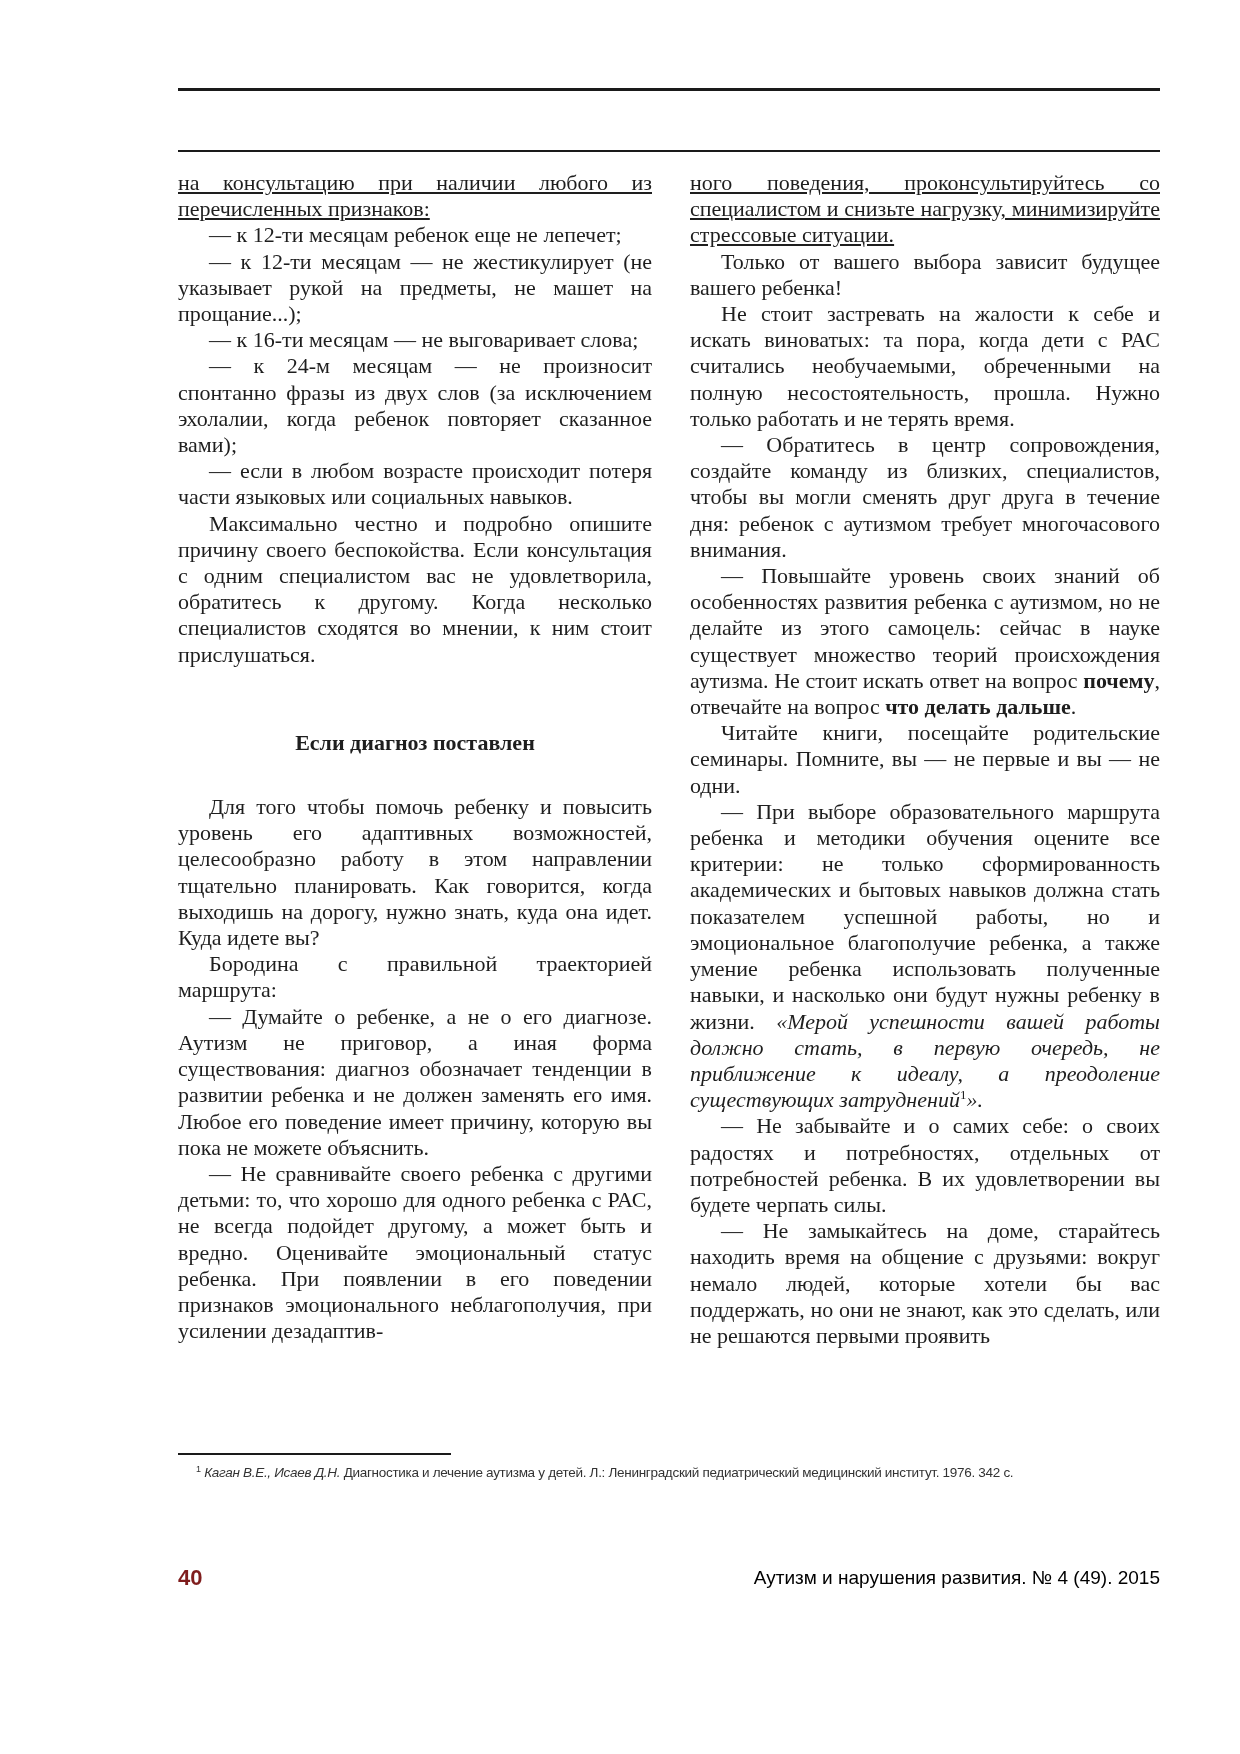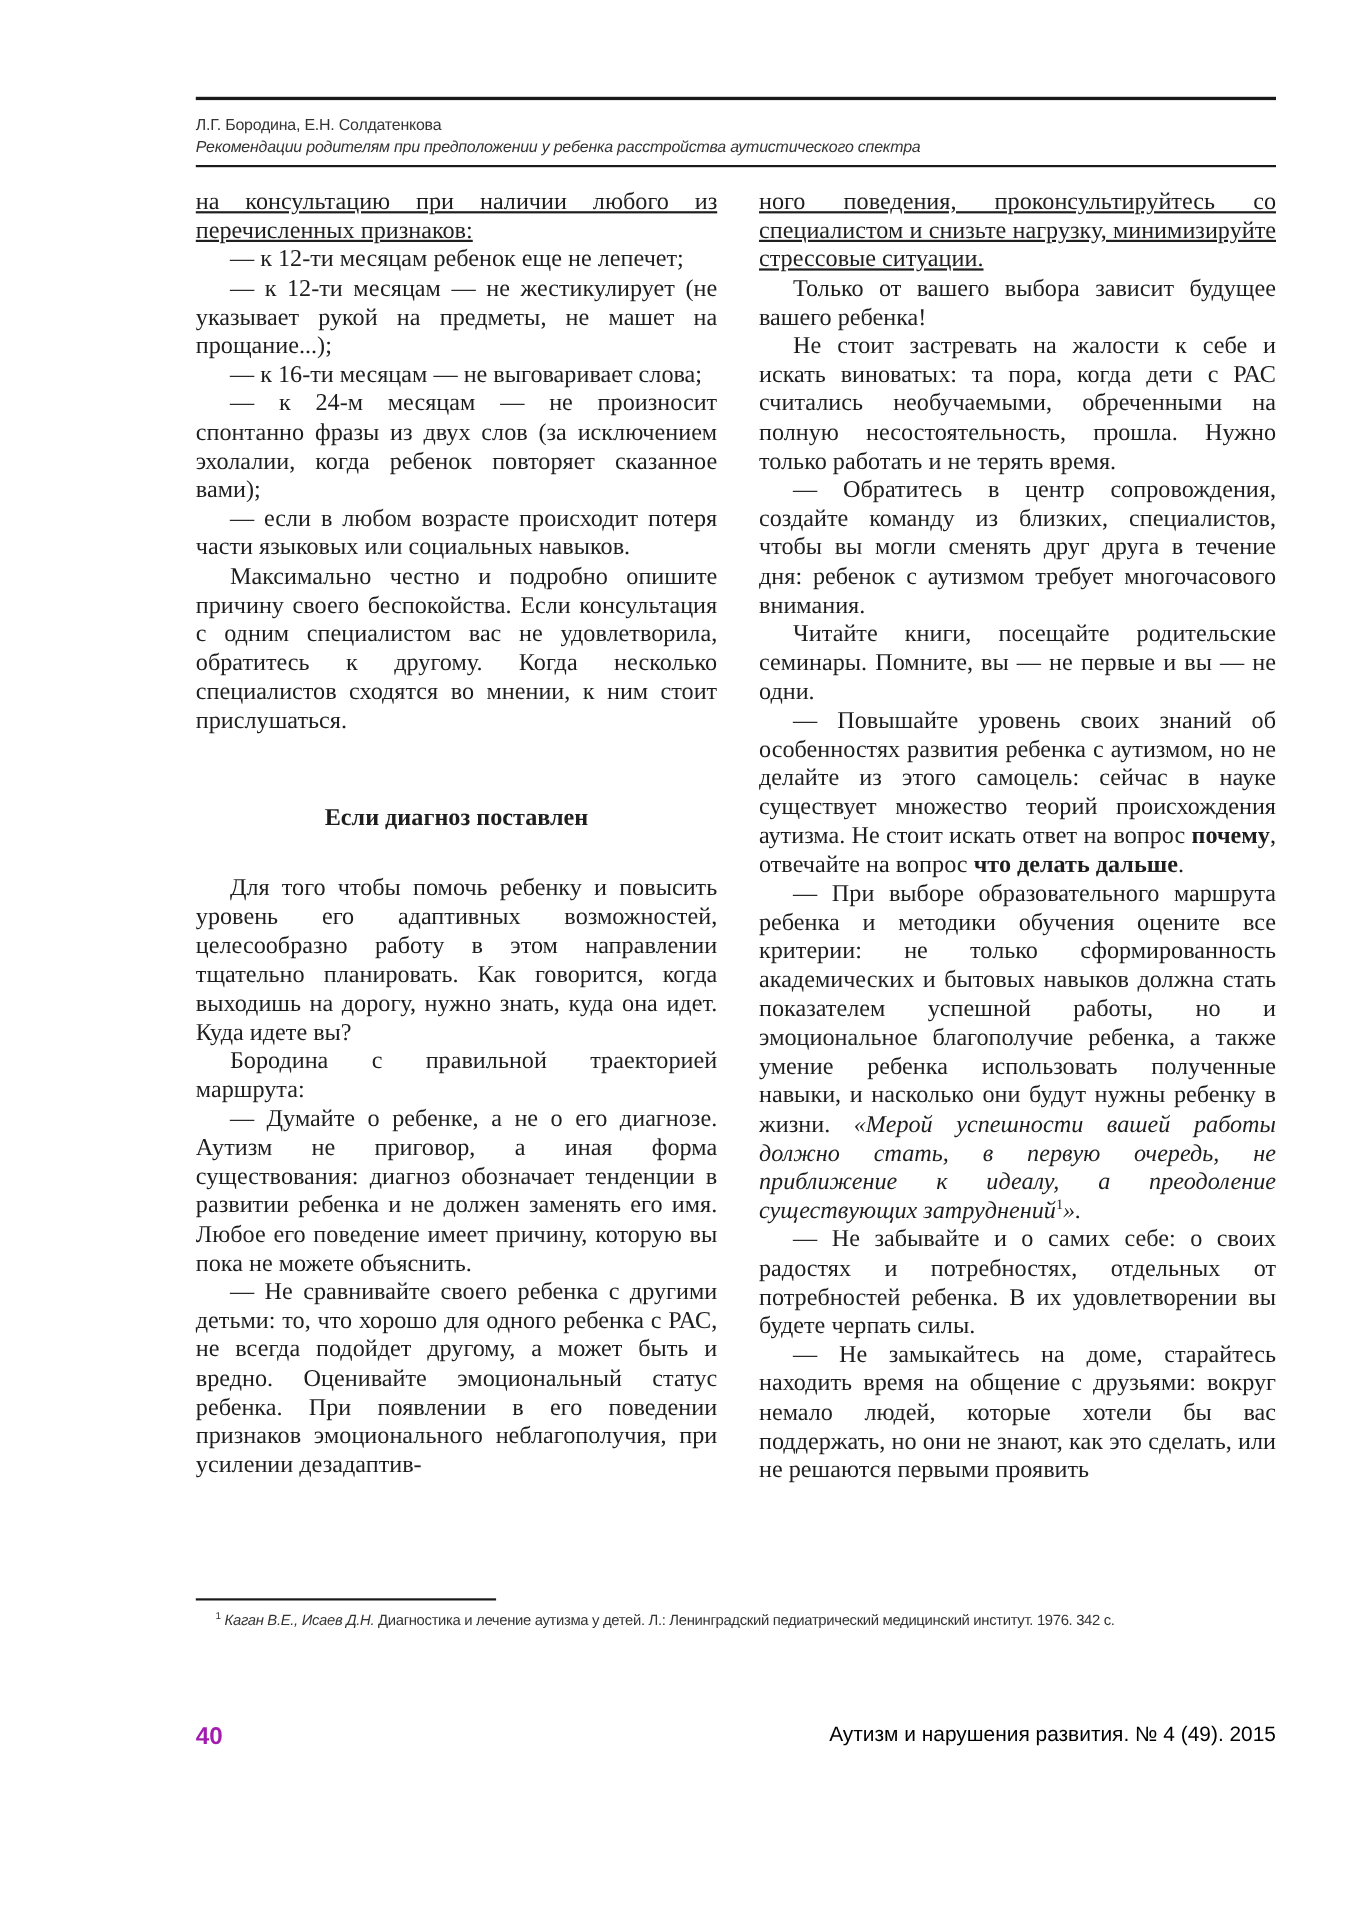--- a/index.html
+++ b/index.html
@@ -16,32 +16,28 @@
   .col p { margin: 0; text-indent: 31px; }
   .col p.noindent { text-indent: 0; text-decoration: underline; }
   .section-heading { font-weight: bold; text-align: center; text-indent: 0 !important; margin: 62px 0 38px 0 !important; font-size: 22px; }
   .italic { font-style: italic; }
   .bold { font-weight: bold; }
   sup { font-size: 13px; line-height: 0; vertical-align: super; }
   .fn-rule { position: absolute; left: 178px; top: 1453px; width: 273px; height: 2px; background: #1a1a1a; }
   .footnote { position: absolute; left: 178px; top: 1463px; width: 982px; font-family: "Liberation Sans", sans-serif; font-size: 13.5px; line-height: 20px; color: #333; text-indent: 18px; letter-spacing: -0.3px; }
   .footnote sup { font-size: 9px; }
   .footer { position: absolute; left: 178px; top: 1565px; width: 982px; height: 30px; font-family: "Liberation Sans", sans-serif; }
-  .page-number { position: absolute; left: 0; top: 0; font-weight: bold; font-size: 22px; color: #a21caf; }
+  .page-number { position: absolute; left: 0; top: 0; font-weight: bold; font-size: 22px; color: #7f1d1d; }
   .journal { position: absolute; right: 0; top: 2px; font-size: 19px; color: #000000; }
 </style>
 </head>
 <body>
 
 <div class="page">
   <div class="top-rule"></div>
-  <div class="running-head">
-    <span class="authors">Л.Г. Бородина, Е.Н. Солдатенкова</span>
-    <span class="title">Рекомендации родителям при предположении у ребенка расстройства аутистического спектра</span>
-  </div>
   <div class="header-rule"></div>
 
   <div class="col col-left">
     <p class="noindent">на консультацию при наличии любого из перечисленных признаков:</p>
     <p>— к 12-ти месяцам ребенок еще не лепечет;</p>
     <p>— к 12-ти месяцам — не жестикулирует (не указывает рукой на предметы, не машет на прощание...);</p>
     <p>— к 16-ти месяцам — не выговаривает слова;</p>
     <p>— к 24-м месяцам — не произносит спонтанно фразы из двух слов (за исключением эхолалии, когда ребенок повторяет сказанное вами);</p>
     <p>— если в любом возрасте происходит потеря части языковых или социальных навыков.</p>
     <p>Максимально честно и подробно опишите причину своего беспокойства. Если консультация с одним специалистом вас не удовлетворила, обратитесь к другому. Когда несколько специалистов сходятся во мнении, к ним стоит прислушаться.</p>
@@ -50,22 +46,22 @@
     <p>Бородина с правильной траекторией маршрута:</p>
     <p>— Думайте о ребенке, а не о его диагнозе. Аутизм не приговор, а иная форма существования: диагноз обозначает тенденции в развитии ребенка и не должен заменять его имя. Любое его поведение имеет причину, которую вы пока не можете объяснить.</p>
     <p>— Не сравнивайте своего ребенка с другими детьми: то, что хорошо для одного ребенка с РАС, не всегда подойдет другому, а может быть и вредно. Оценивайте эмоциональный статус ребенка. При появлении в его поведении признаков эмоционального неблагополучия, при усилении дезадаптив-</p>
   </div>
 
   <div class="col col-right">
     <p class="noindent">ного поведения, проконсультируйтесь со специалистом и снизьте нагрузку, минимизируйте стрессовые ситуации.</p>
     <p>Только от вашего выбора зависит будущее вашего ребенка!</p>
     <p>Не стоит застревать на жалости к себе и искать виноватых: та пора, когда дети с РАС считались необучаемыми, обреченными на полную несостоятельность, прошла. Нужно только работать и не терять время.</p>
     <p>— Обратитесь в центр сопровождения, создайте команду из близких, специалистов, чтобы вы могли сменять друг друга в течение дня: ребенок с аутизмом требует многочасового внимания.</p>
+    <p><span>— Повышайте уровень своих знаний об особенностях развития ребенка с аутизмом, но не делайте из этого самоцель: сейчас в науке существует множество теорий происхождения аутизма. Не стоит искать ответ на вопрос </span><span class="bold">почему</span><span>, отвечайте на вопрос </span><span class="bold">что делать дальше</span><span>.</span></p>
     <p>Читайте книги, посещайте родительские семинары. Помните, вы — не первые и вы — не одни.</p>
-    <p><span>— Повышайте уровень своих знаний об особенностях развития ребенка с аутизмом, но не делайте из этого самоцель: сейчас в науке существует множество теорий происхождения аутизма. Не стоит искать ответ на вопрос </span><span class="bold">почему</span><span>, отвечайте на вопрос </span><span class="bold">что делать дальше</span><span>.</span></p>
     <p><span>— При выборе образовательного маршрута ребенка и методики обучения оцените все критерии: не только сформированность академических и бытовых навыков должна стать показателем успешной работы, но и эмоциональное благополучие ребенка, а также умение ребенка использовать полученные навыки, и насколько они будут нужны ребенку в жизни. </span><span class="italic">«Мерой успешности вашей работы должно стать, в первую очередь, не приближение к идеалу, а преодоление существующих затруднений</span><sup>1</sup><span class="italic">».</span></p>
     <p>— Не забывайте и о самих себе: о своих радостях и потребностях, отдельных от потребностей ребенка. В их удовлетворении вы будете черпать силы.</p>
     <p>— Не замыкайтесь на доме, старайтесь находить время на общение с друзьями: вокруг немало людей, которые хотели бы вас поддержать, но они не знают, как это сделать, или не решаются первыми проявить</p>
   </div>
 
   <div class="fn-rule"></div>
   <div class="footnote"><sup>1</sup> <span class="italic">Каган В.Е., Исаев Д.Н.</span><span> Диагностика и лечение аутизма у детей. Л.: Ленинградский педиатрический медицинский институт. 1976. 342 с.</span></div>
 
   <div class="footer">
     <span class="page-number">40</span>

